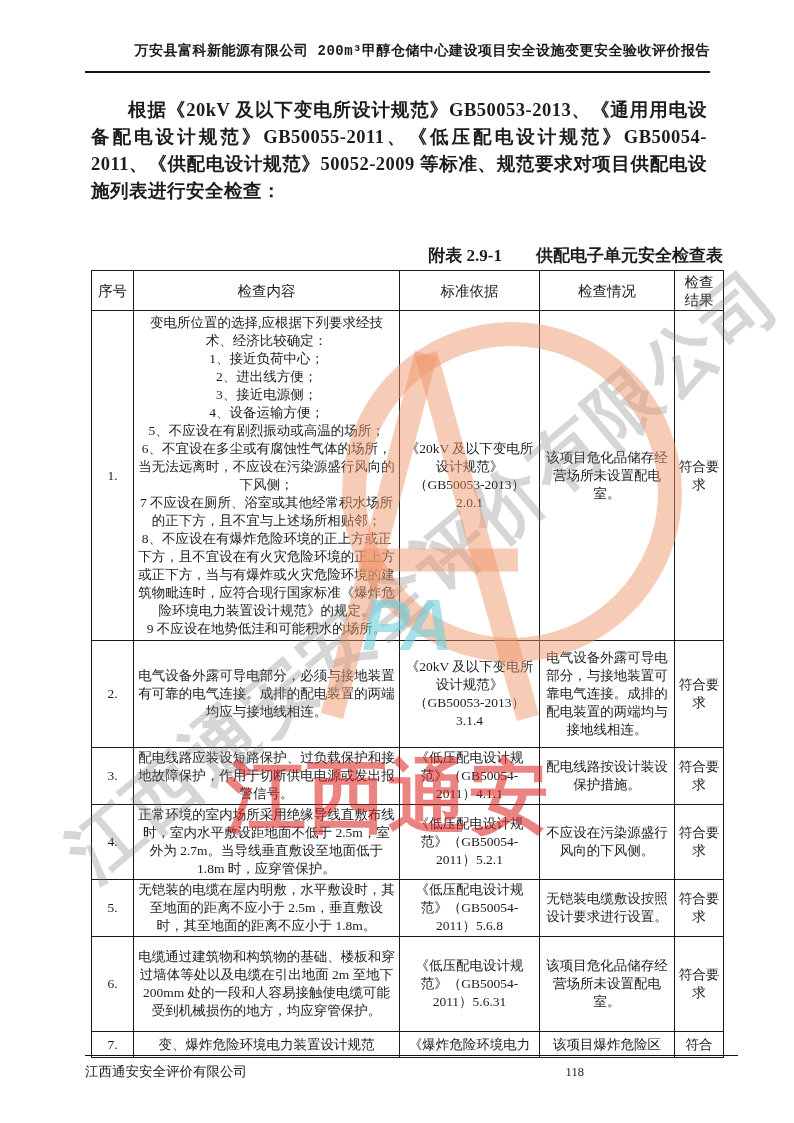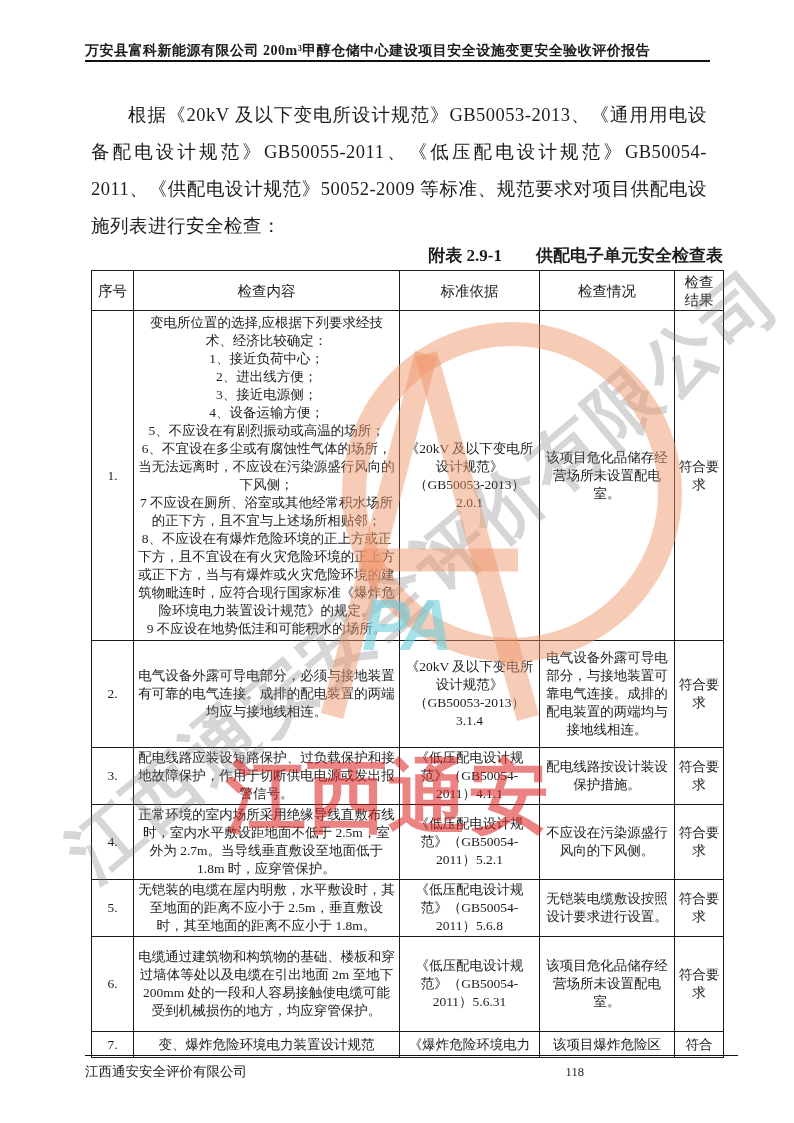--- a/index.html
+++ b/index.html
@@ -6,29 +6,30 @@
   html,body { background:#888; }
   .page {
     position:relative; width:794px; height:1123px; margin:0 auto;
     background:#ffffff; overflow:hidden;
     font-family:"Liberation Serif","DejaVu Serif",serif;
     color:#1c1c1c;
   }
   
   .doc-header {
     position:absolute; top:42px; left:85px; right:84px;
-    text-align:left; font-size:14px; font-weight:bold;
-    border-bottom:2px solid #111;
+    text-align:right; font-size:14px; font-weight:bold;
+    padding-bottom:11px; border-bottom:2px solid #111;
     letter-spacing:0.5px;
+    font-family:Liberation Mono, monospace;
   }
   
   .intro {
     position:absolute; top:97px; left:91px; width:616px;
-    font-size:18.5px; line-height:37px; text-align:justify;
-    text-indent:2em; letter-spacing:0.5px;
+    font-size:18.5px; line-height:27px; text-align:justify;
+    text-indent:2em; letter-spacing:0.5px;font-weight:bold;
   }
   
   .tbl-title {
     position:absolute; top:244px; left:91px; width:632px;
     text-align:right; font-size:17px; font-weight:bold;
   }
   .tbl-title .gap { display:inline-block; width:34px; }
   
   table.check {
     position:absolute; top:270px; left:91px; width:632px;

